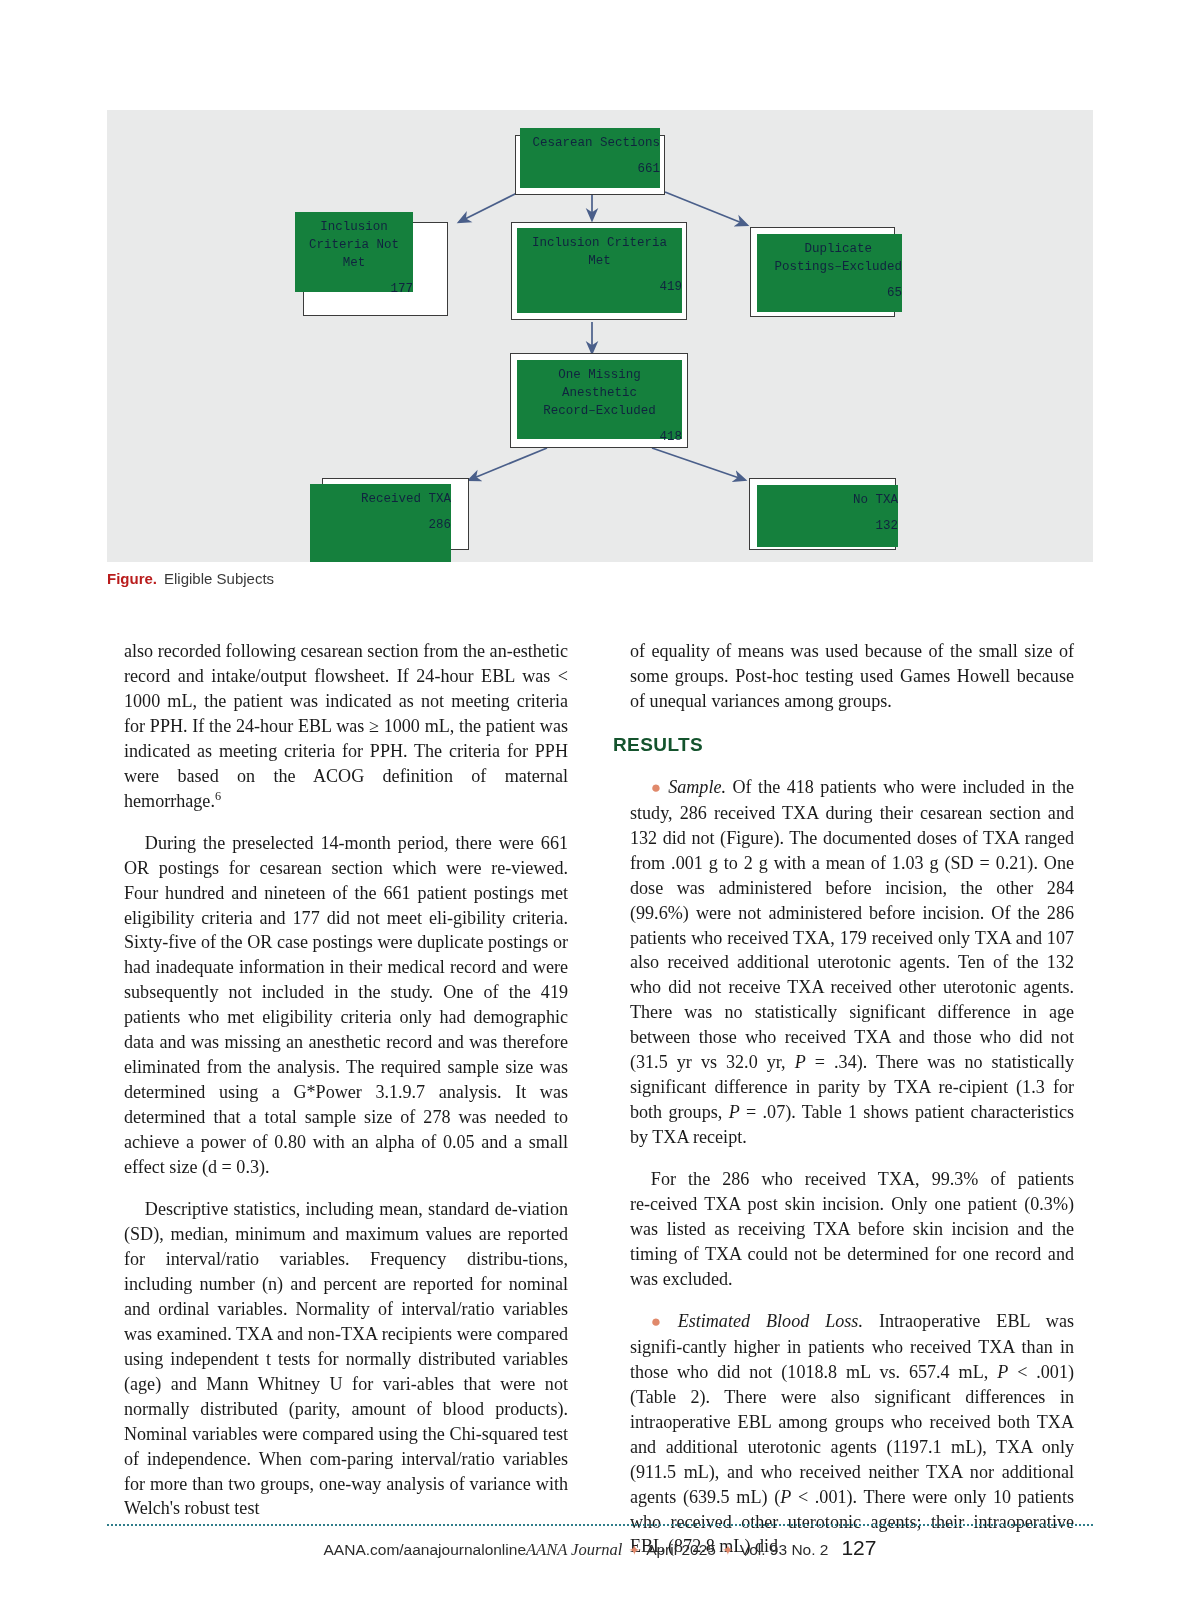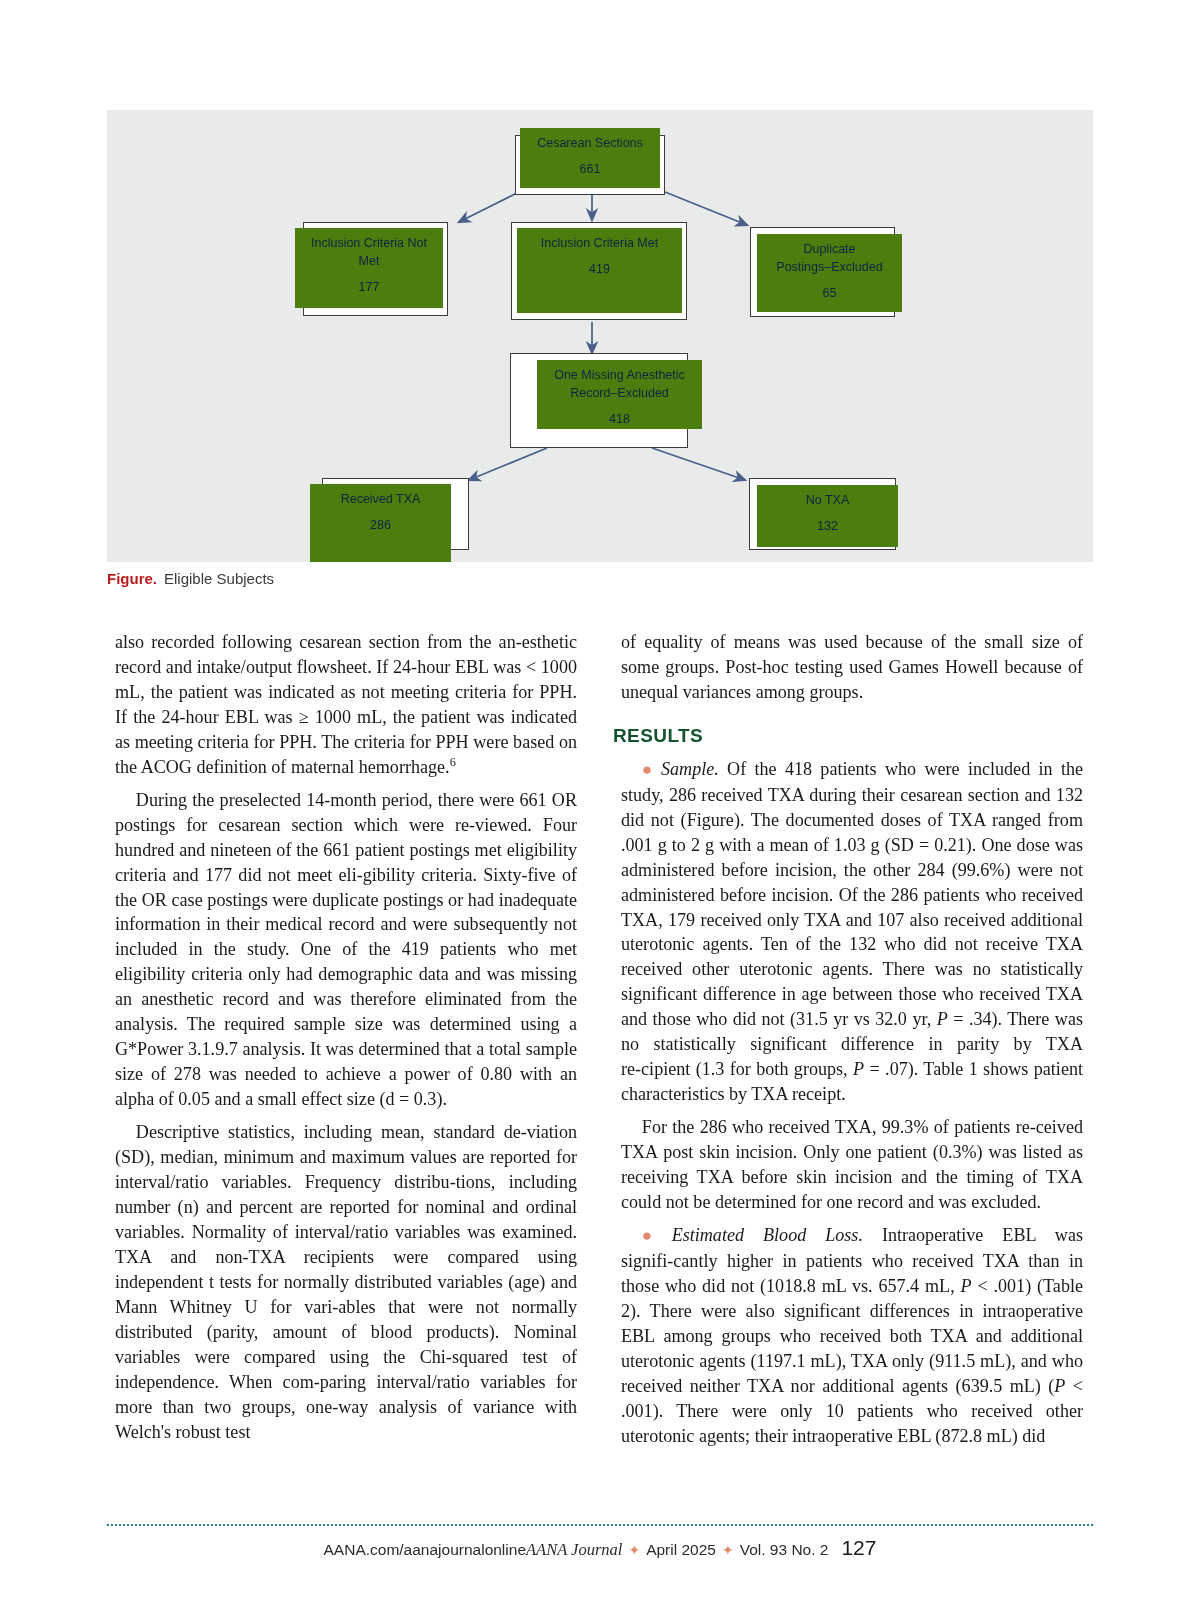--- a/index.html
+++ b/index.html
@@ -18,30 +18,30 @@
   
   .figure-panel {
     position: absolute;
     left: 107px; top: 110px;
     width: 986px; height: 452px;
     background: #e9eaea;
   }
 
   .fig-box {
     position: absolute;
-    background: #4d7c0f;
+    background: #15803d;
     border: 0;
     color: #10243f;
-    font-family: Liberation Sans, sans-serif;
+    font-family: Liberation Mono, monospace;
     font-size: 12.5px;
     line-height: 1.45;
     text-align: center;
     display: flex;
     flex-direction: column;
-    align-items: center;
+    align-items: flex-end;
     padding-top: 6px;
     z-index: 3;
   }
   .fig-box .lbl { display: block; white-space: pre-line; }
   .fig-box .num { display: block; margin-top: 8px; font-size: 12.5px; }
 
   
   .fig-frame {
     position: absolute;
     border: 1.6px solid #3b3b3b;
@@ -74,21 +74,21 @@
     width: 478px;
     font-size: 18.1px;
     line-height: 24.95px;
     text-align: justify;
     text-justify: inter-word;
     hyphens: manual;
   }
   .col-left { left: 107px; }
   .col-right { left: 613px; }
 
-  .col p { margin: 8px; }
+  .col p { margin: 17px; }
   .col p.indent { text-indent: 1.15em; }
   .col sup { font-size: 0.68em; vertical-align: super; line-height: 0; }
 
   h2.results {
     font-family: "Liberation Sans", sans-serif;
     font-size: 19px;
     font-weight: 700;
     color: #14532d;
     letter-spacing: 0.4px;
     margin: 19px 0 2px 0;
@@ -154,41 +154,41 @@
       <line x1="545" y1="338" x2="638" y2="370" stroke="#4a5f8a" stroke-width="1.7" marker-end="url(#ah)"></line>
     </svg>
 
     <div class="fig-frame" style="left:408px; top:25px; width:150px; height:60px;"></div>
     <div class="fig-box" style="left:413px; top:18px; width:140px; height:60px;">
       <span class="lbl">Cesarean Sections</span>
       <span class="num">661</span>
     </div>
 
     <div class="fig-frame" style="left:196px; top:112px; width:145px; height:94px;"></div>
-    <div class="fig-box" style="left:188px; top:118px; width:148px; height:80px;">
+    <div class="fig-box" style="left:188px; top:102px; width:118px; height:80px;">
       <span class="lbl">Inclusion Criteria Not
 Met</span>
       <span class="num">177</span>
     </div>
 
     <div class="fig-frame" style="left:404px; top:112px; width:176px; height:98px;"></div>
     <div class="fig-box" style="left:410px; top:118px; width:165px; height:85px;">
       <span class="lbl">Inclusion Criteria Met</span>
       <span class="num">419</span>
     </div>
 
     <div class="fig-frame" style="left:643px; top:117px; width:145px; height:90px;"></div>
     <div class="fig-box" style="left:650px; top:124px; width:145px; height:78px;">
       <span class="lbl">Duplicate
 Postings–Excluded</span>
       <span class="num">65</span>
     </div>
 
     <div class="fig-frame" style="left:403px; top:243px; width:178px; height:95px;"></div>
-    <div class="fig-box" style="left:430px; top:250px; width:165px; height:69px;">
+    <div class="fig-box" style="left:410px; top:250px; width:165px; height:79px;">
       <span class="lbl">One Missing Anesthetic
 Record–Excluded</span>
       <span class="num">418</span>
     </div>
 
     <div class="fig-frame" style="left:215px; top:368px; width:147px; height:72px;"></div>
     <div class="fig-box" style="left:203px; top:374px; width:141px; height:78px;">
       <span class="lbl">Received TXA</span>
       <span class="num">286</span>
     </div>

